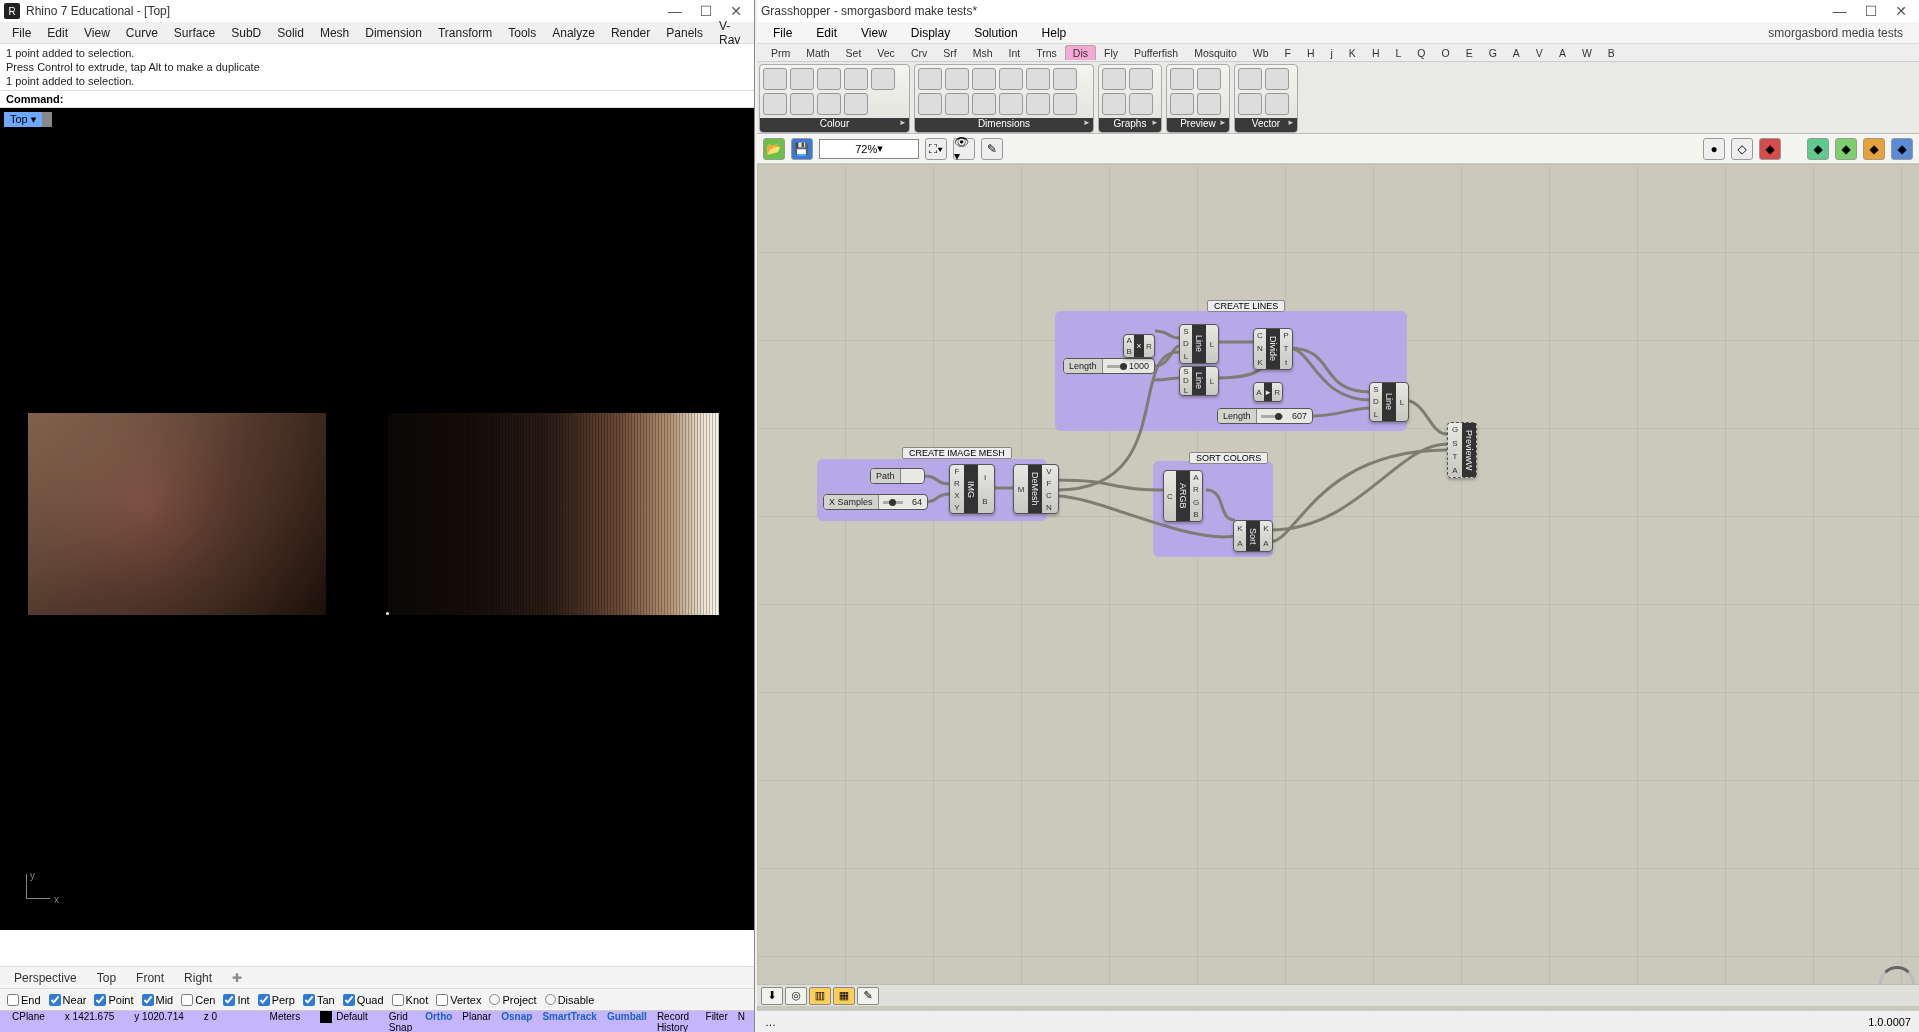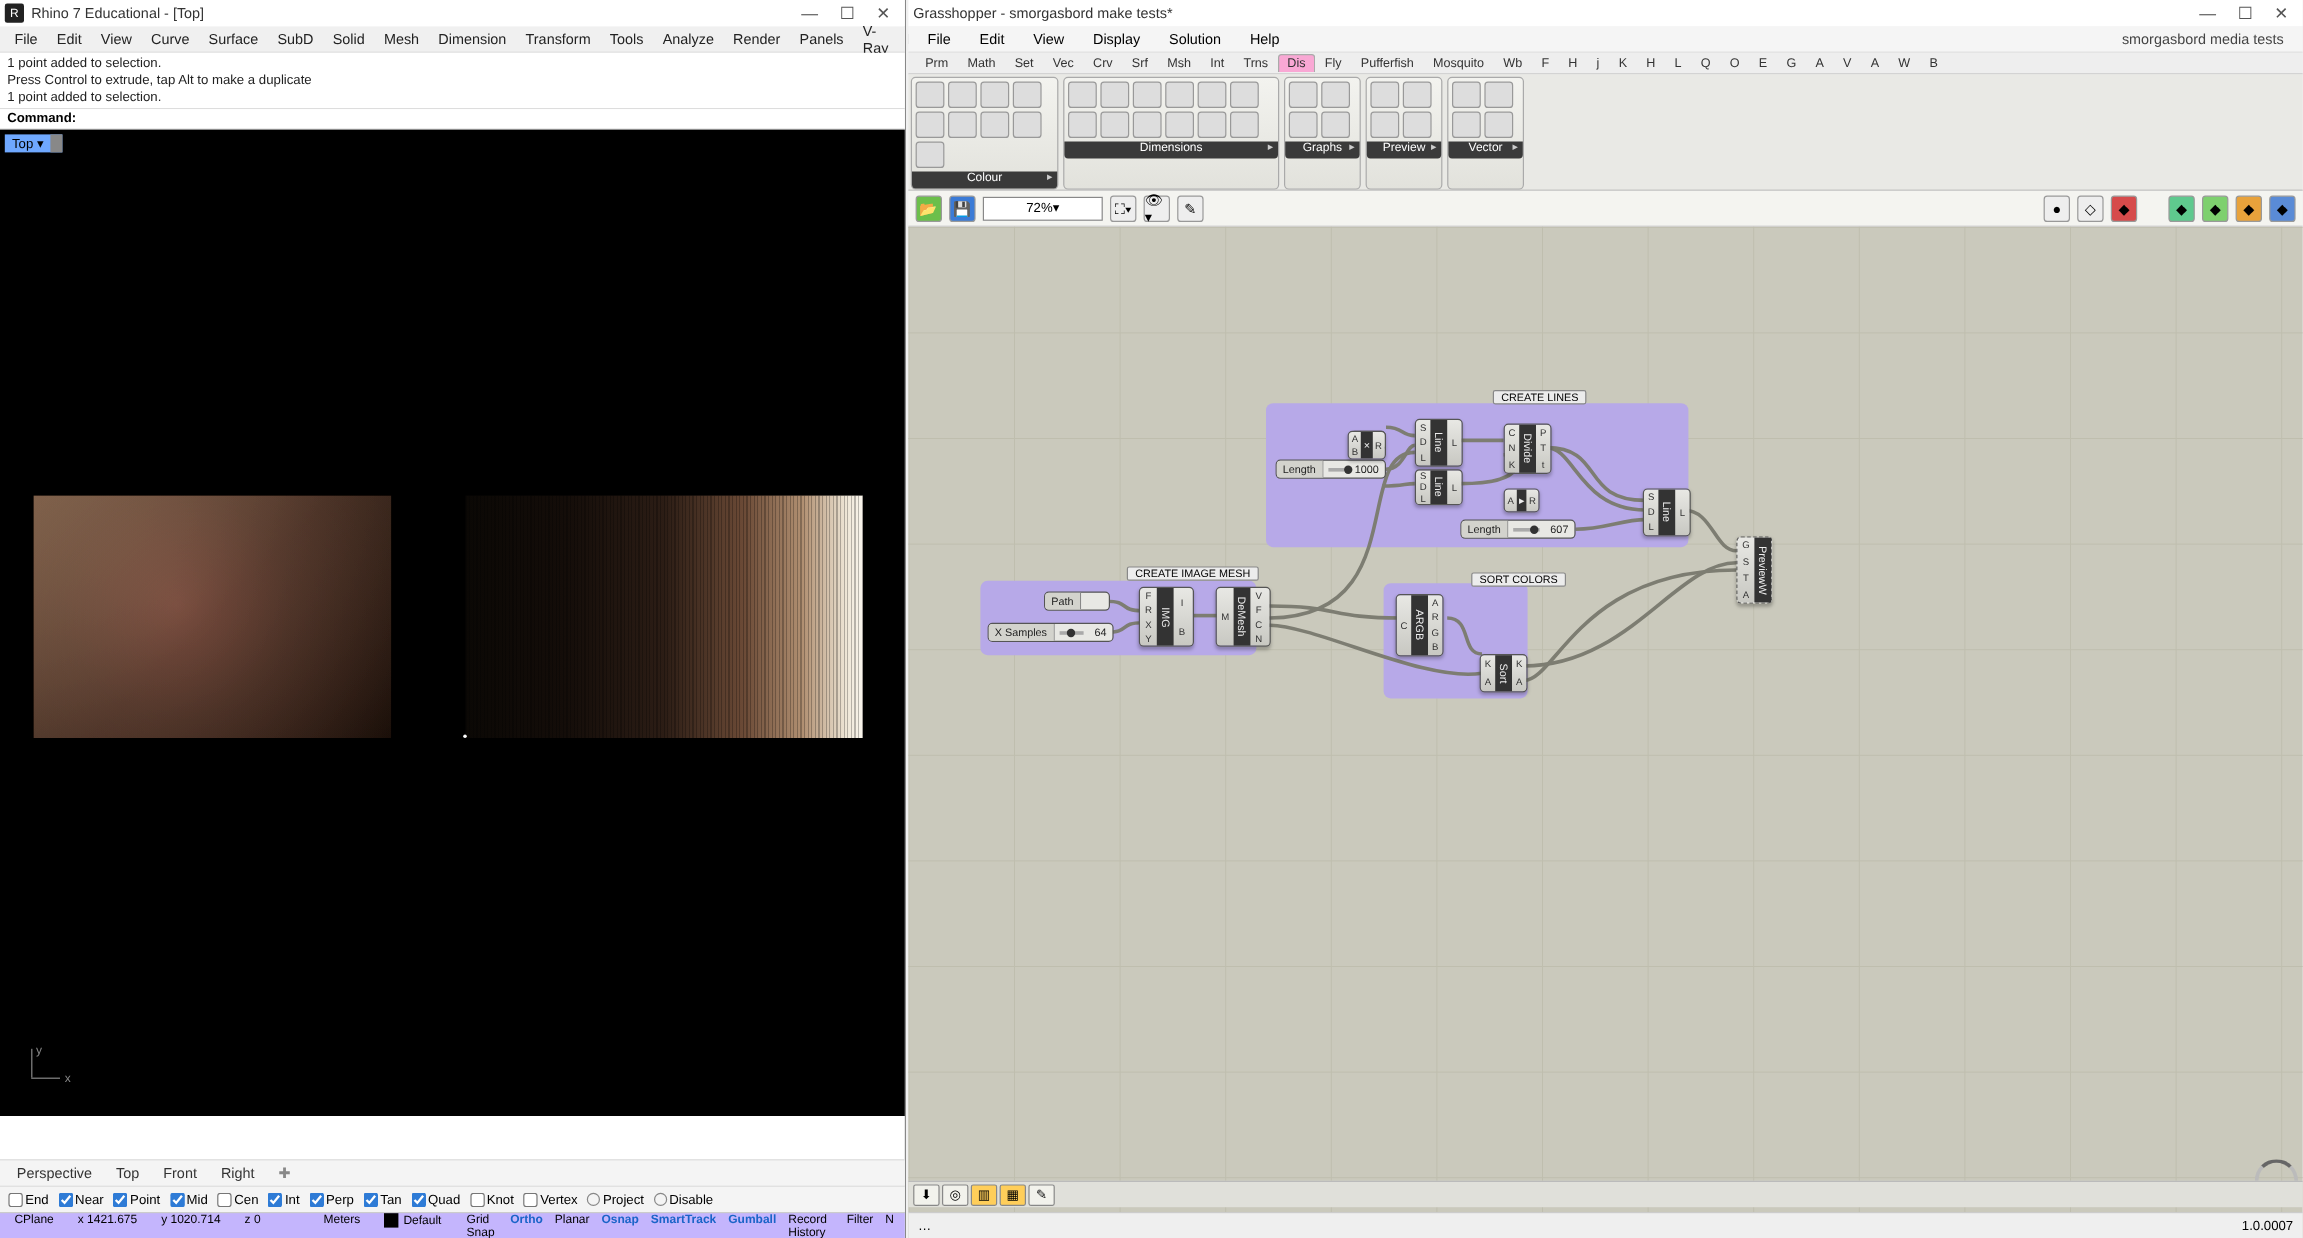--- a/index.html
+++ b/index.html
@@ -78,21 +78,21 @@
 .gh .tbtn.red   { background:#d64b4b; }
 .gh .zoom { width:100px; height:20px; border:1px solid #888; background:#fff; font-size:11px; padding:0 4px; display:flex; align-items:center; justify-content:center; }
 .gh .toolbar2 .gap { flex:1; }
 
 .gh .canvas { flex:1; position:relative; background:#cac9bc;
   background-image: linear-gradient(#bfbeae 1px, transparent 1px),
                     linear-gradient(90deg, #bfbeae 1px, transparent 1px);
   background-size: 88px 88px;
   overflow:hidden; }
 .gh .group { position:absolute; background:#b7a9e8; border-radius:6px; }
-.gh .grouplabel { position:absolute; background:#ececec; border:1px solid #888; font-size:9px; padding:0 6px; border-radius:2px; white-space:nowrap;margin-left:37px; }
+.gh .grouplabel { position:absolute; background:#ececec; border:1px solid #888; font-size:9px; padding:0 6px; border-radius:2px; white-space:nowrap; }
 .gh .comp { position:absolute; background:linear-gradient(#e8e8e4,#c8c8c2); border:1px solid #555; border-radius:4px; box-shadow:0 2px 3px rgba(0,0,0,0.25); display:flex; }
 .gh .comp .core { background:#333; color:#eee; font-size:9px; writing-mode:vertical-rl; text-align:center; padding:4px 2px; display:flex; align-items:center; justify-content:center; }
 .gh .comp .ports { width:14px; font-size:8px; color:#333; display:flex; flex-direction:column; justify-content:space-around; align-items:center; }
 .gh .slider { position:absolute; background:#e8e8e4; border:1px solid #555; border-radius:4px; font-size:9px; color:#222; display:flex; align-items:center; height:16px; }
 .gh .slider .slabel { background:#d3d3cd; border-right:1px solid #888; padding:0 5px; height:100%; display:flex; align-items:center; border-radius:3px 0 0 3px; }
 .gh .slider .strack { flex:1; height:100%; position:relative; padding:0 4px; display:flex; align-items:center; }
 .gh .slider .strack::before { content:""; flex:1; height:3px; background:#aaa; }
 .gh .slider .sval { padding:0 5px; }
 .gh .slider .sdot { width:7px; height:7px; background:#333; border-radius:50%; position:absolute; top:4px; }
 .gh .wire { position:absolute; stroke:#7d7d72; stroke-width:3; fill:none; }
@@ -250,21 +250,21 @@
       <div class="">O</div>
       <div class="">E</div>
       <div class="">G</div>
       <div class="">A</div>
       <div class="">V</div>
       <div class="">A</div>
       <div class="">W</div>
       <div class="">B</div>
     </div>
   <div class="ribbon" id="gh-ribbon">
-      <div class="panel" style="width:123px">
+      <div class="panel" style="width:151px">
      <div class="icons">
           <div class="ico c-rainbow"></div>
           <div class="ico c-green"></div>
           <div class="ico c-red"></div>
           <div class="ico "></div>
           <div class="ico "></div>
           <div class="ico c-red"></div>
           <div class="ico c-red"></div>
           <div class="ico "></div>
           <div class="ico "></div>

